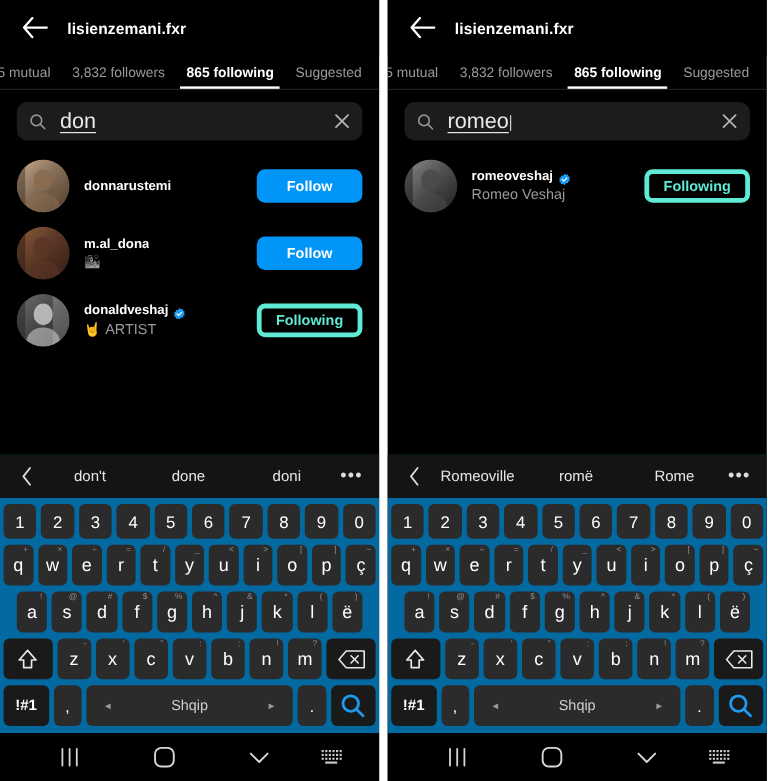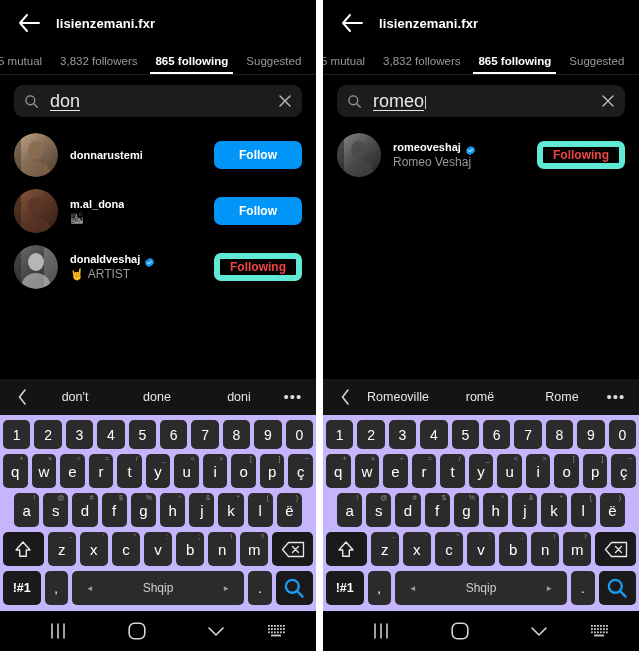--- a/index.html
+++ b/index.html
@@ -192,28 +192,28 @@
     border:none;
     font-family:"Liberation Sans", sans-serif;
     cursor:pointer;
   }
   .act-btn.follow{
     background:#0095f6;
     color:#ffffff;
   }
   .act-btn.following{
     background:transparent;
-    color:#ef4444;
-    border:6px solid #5eead4;
+    color:#5eead4;
+    border:4px solid #5eead4;
   }
 
   
   .keyboard{
     flex:0 0 auto;
-    background:#c4b5fd;
+    background:#0369a1;
     padding-bottom:2px;
   }
   .suggest-row{
     height:36px;
     display:flex;
     align-items:center;
     background:#141414;
     padding:0 10px;
   }
   .sug-left{

